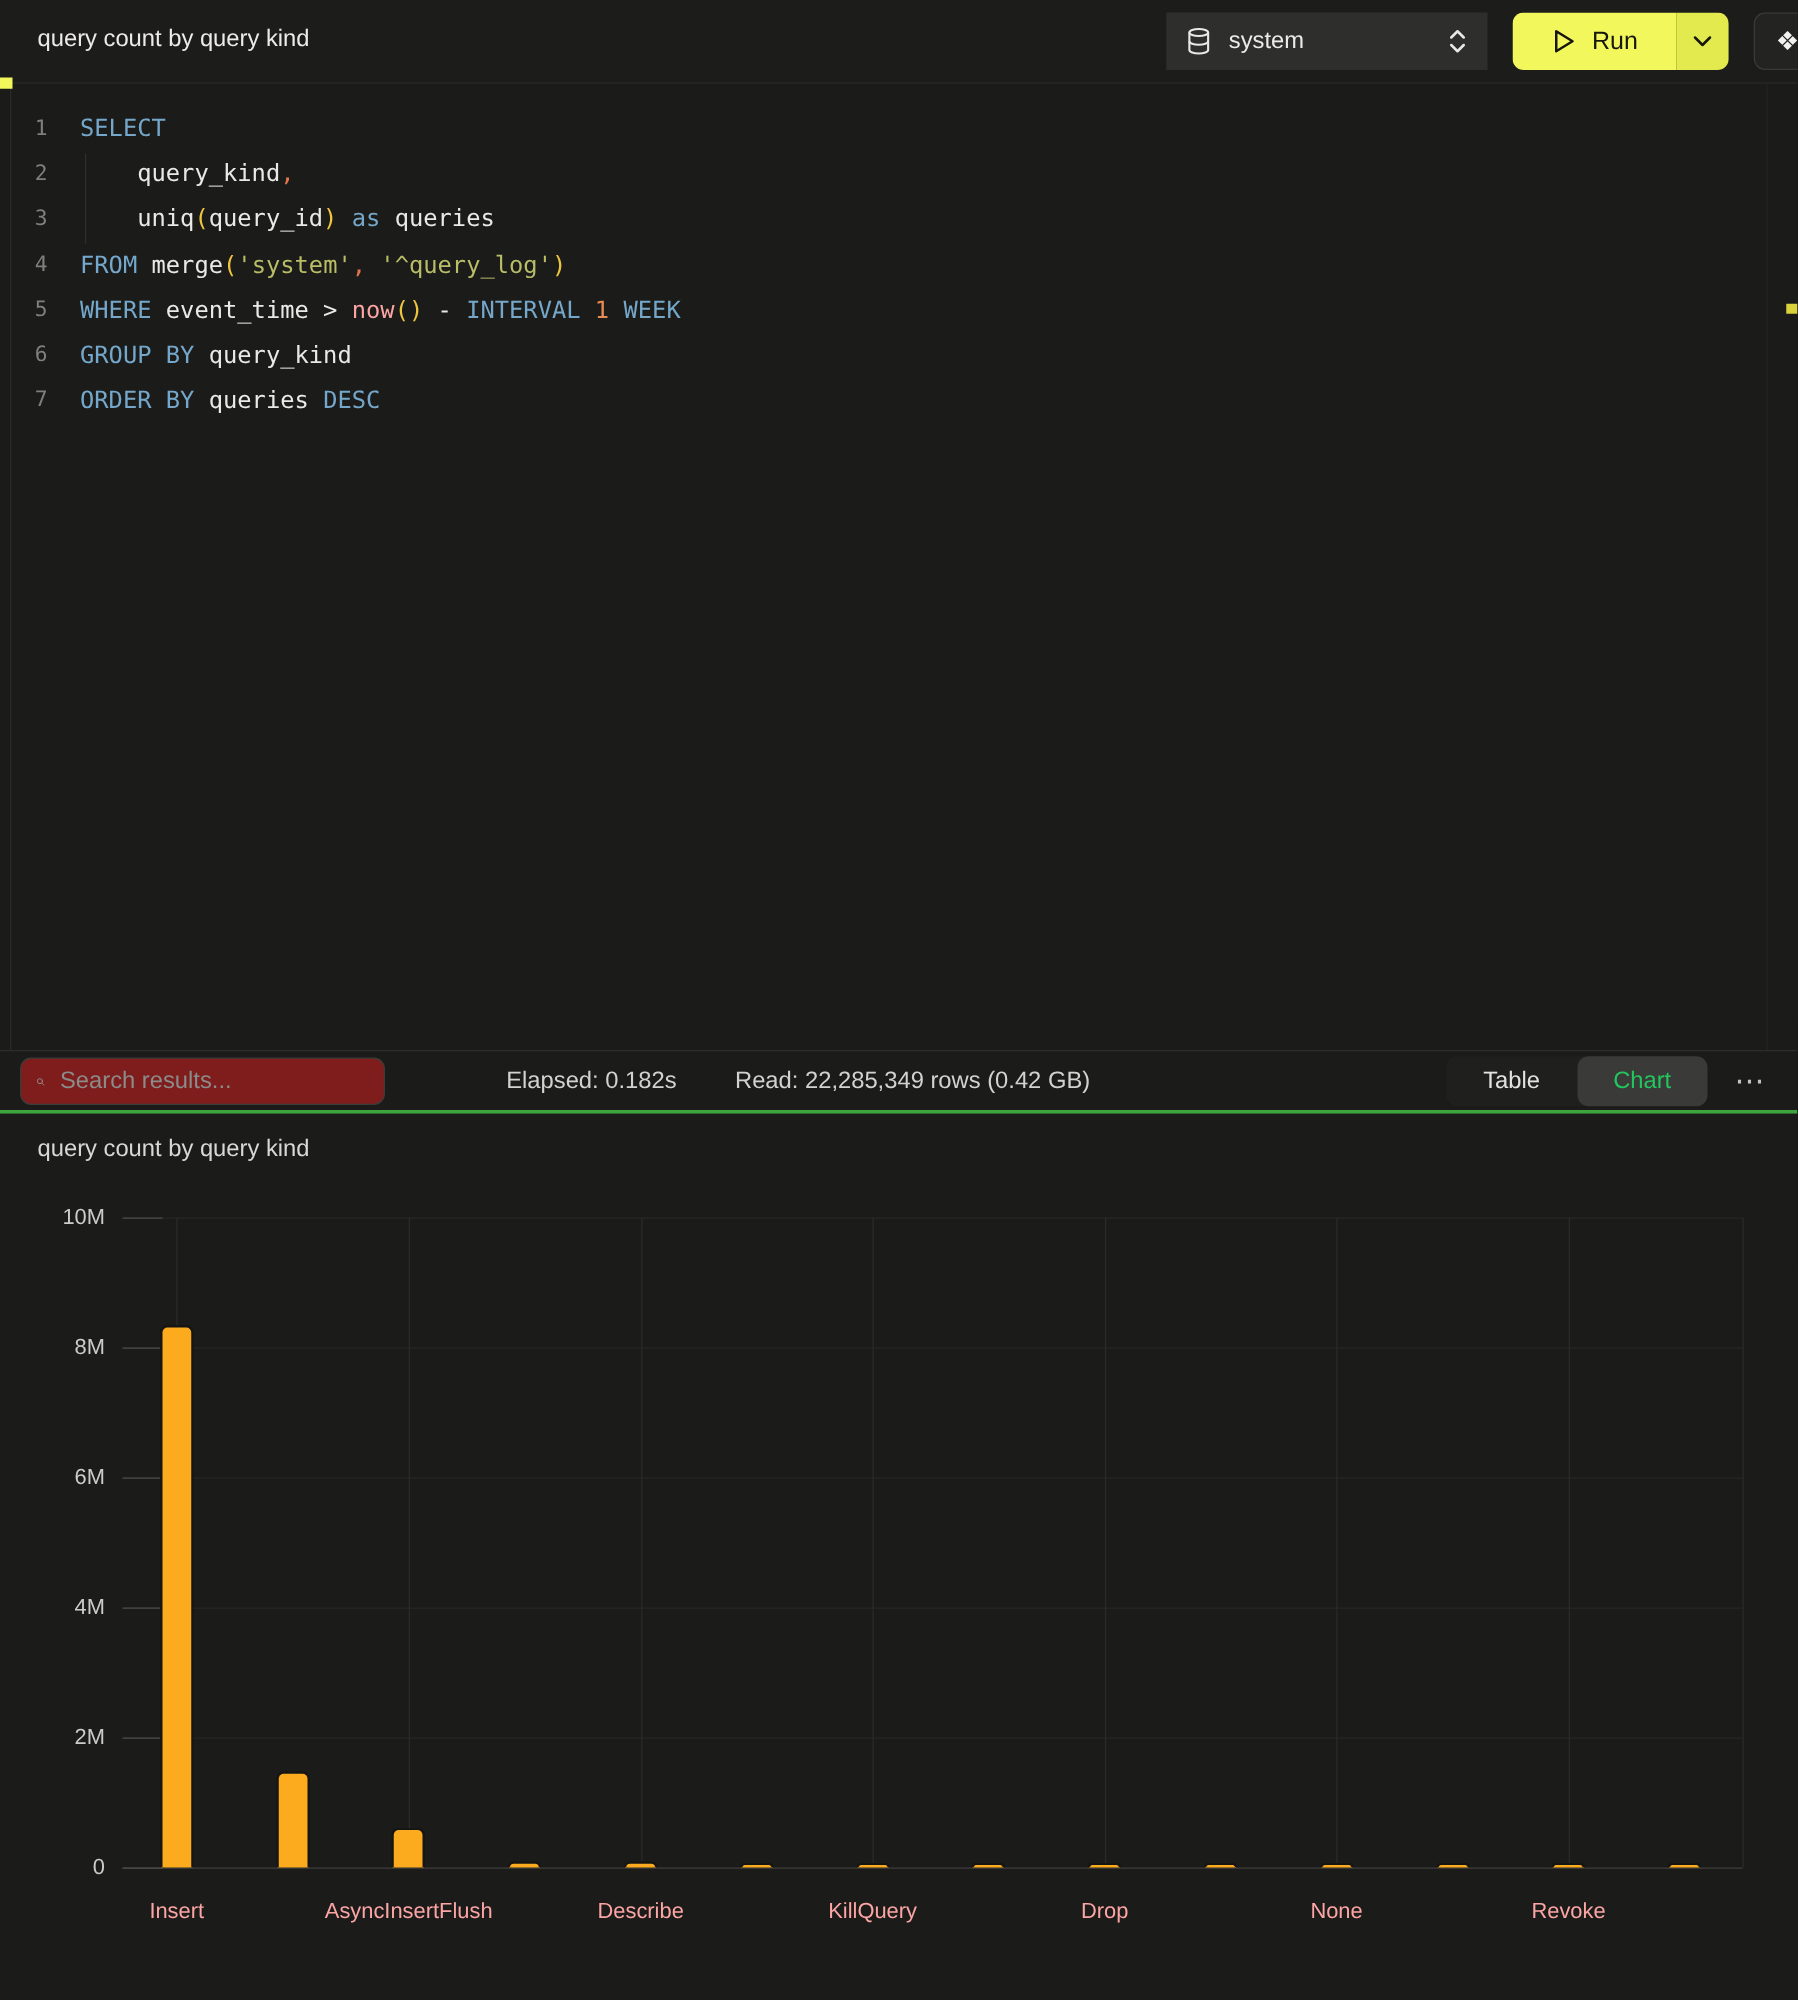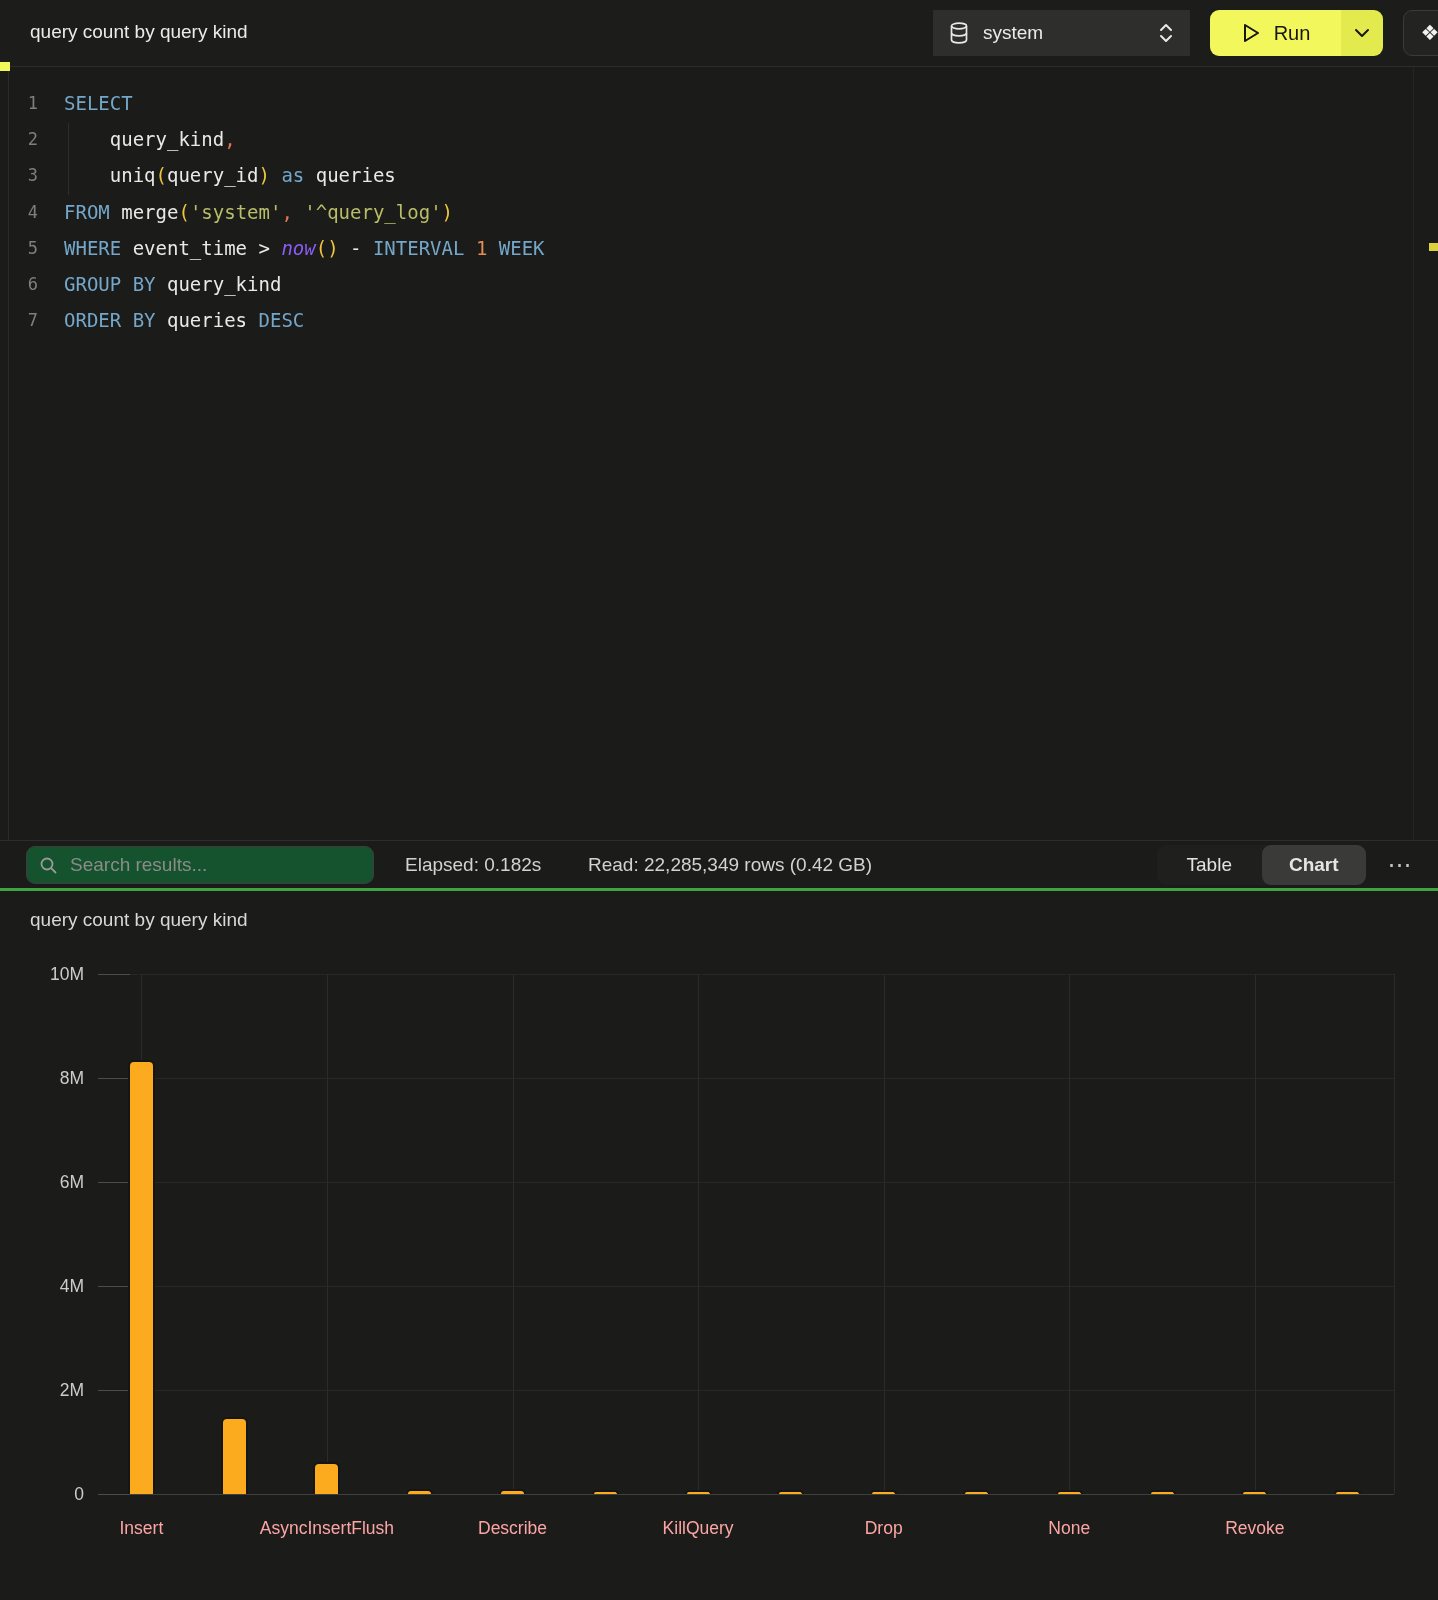--- a/index.html
+++ b/index.html
@@ -25,38 +25,38 @@
   .sparkle-btn span{color:#f2f2f0;font-size:21px;}
   
   .editor{position:absolute;top:67px;left:0;right:0;height:773px;background:#1b1b19;cursor:text;}
   .editor-leftline{position:absolute;left:8px;top:0;bottom:0;width:1px;background:#2a2a28;}
   .scroll-track-line{position:absolute;left:1413px;top:0;bottom:0;width:1px;background:#242422;}
   .code-lines{position:absolute;top:18px;left:0;right:20px;}
   .cl{display:flex;height:36.2px;align-items:center;}
   .ln{width:38px;text-align:right;color:#7f7f7d;font:17px "DejaVu Sans Mono",monospace;flex:none;}
   .ct{margin-left:26px;font:19px/36.2px "DejaVu Sans Mono",monospace;white-space:pre;}
   .tk-kw{color:#74a7ca;} .tk-id{color:#e9e9e7;} .tk-p{color:#eec53e;}
-  .tk-s{color:#b9bd68;} .tk-cm{color:#e2754e;} .tk-fn{color:#8b5cf6;font-style:italic;}
+  .tk-s{color:#b9bd68;} .tk-cm{color:#e2754e;} .tk-fn{color:#fca5a5;}
   .tk-n{color:#e78d54;} .tk-o{color:#e9e9e7;}
   .indent-guide{position:absolute;left:68px;top:56px;width:1px;height:72px;background:#2e2e2c;}
   .marker{position:absolute;background:#f2f85c;}
   .marker-left{left:0;top:62px;width:10px;height:9px;}
   .marker-right{left:1429px;top:243px;width:9px;height:8px;background:#d9d23a;}
   
   .toolbar{position:absolute;top:840px;left:0;right:0;height:48px;border-top:1px solid #2d2d2b;background:#1b1b19;}
-  .search-box{position:absolute;left:26px;top:5px;width:348px;height:38px;background:#14532d;border:1px solid #3c3c3a;
+  .search-box{position:absolute;left:16px;top:5px;width:292px;height:38px;background:#7f1d1d;border:1px solid #3c3c3a;
     border-radius:9px;display:flex;align-items:center;box-sizing:border-box;padding:0 12px;}
   .search-box input{flex:1;background:transparent;border:none;outline:none;color:#e4e4e2;font-size:19px;
     font-family:"Liberation Sans",sans-serif;margin-left:10px;}
   .search-box input::placeholder{color:#8b8b89;}
   .stat{position:absolute;top:0;height:48px;display:flex;align-items:center;font-size:19px;color:#d2d2d0;}
   .stat-elapsed{left:405px;} .stat-read{left:588px;}
   .view-toggle{position:absolute;left:1157px;top:4px;width:209px;height:40px;background:#1f1f1d;border-radius:9px;display:flex;padding:0;}
   .seg{flex:1;display:flex;align-items:center;justify-content:center;font-size:19px;color:#e2e2e0;cursor:pointer;border-radius:9px;}
-  .seg.active{background:#3a3a38;color:#e5e5e5;font-weight:700;}
+  .seg.active{background:#3a3a38;color:#22c55e;font-weight:400;}
   .more-btn{position:absolute;left:1380px;top:6px;width:40px;height:36px;display:flex;align-items:center;justify-content:center;
     color:#c2c2c0;font-size:24px;letter-spacing:1px;cursor:pointer;}
   .green-divider{position:absolute;top:888px;left:0;right:0;height:3px;background:#3ea440;}
   
   .chart-section{position:absolute;top:891px;left:0;right:0;bottom:0;background:#1b1b19;}
   .chart-title{position:absolute;left:30px;top:18px;font-size:19px;color:#d8d8d6;}
   .gridline-h{position:absolute;height:1px;background:#272725;}
   .gridline-h.zero{background:#3f3f3d;}
   .ytick-mark{position:absolute;height:1px;width:32px;background:#4c4c4a;}
   .gridline-v{position:absolute;width:1px;background:#2b2b29;}

